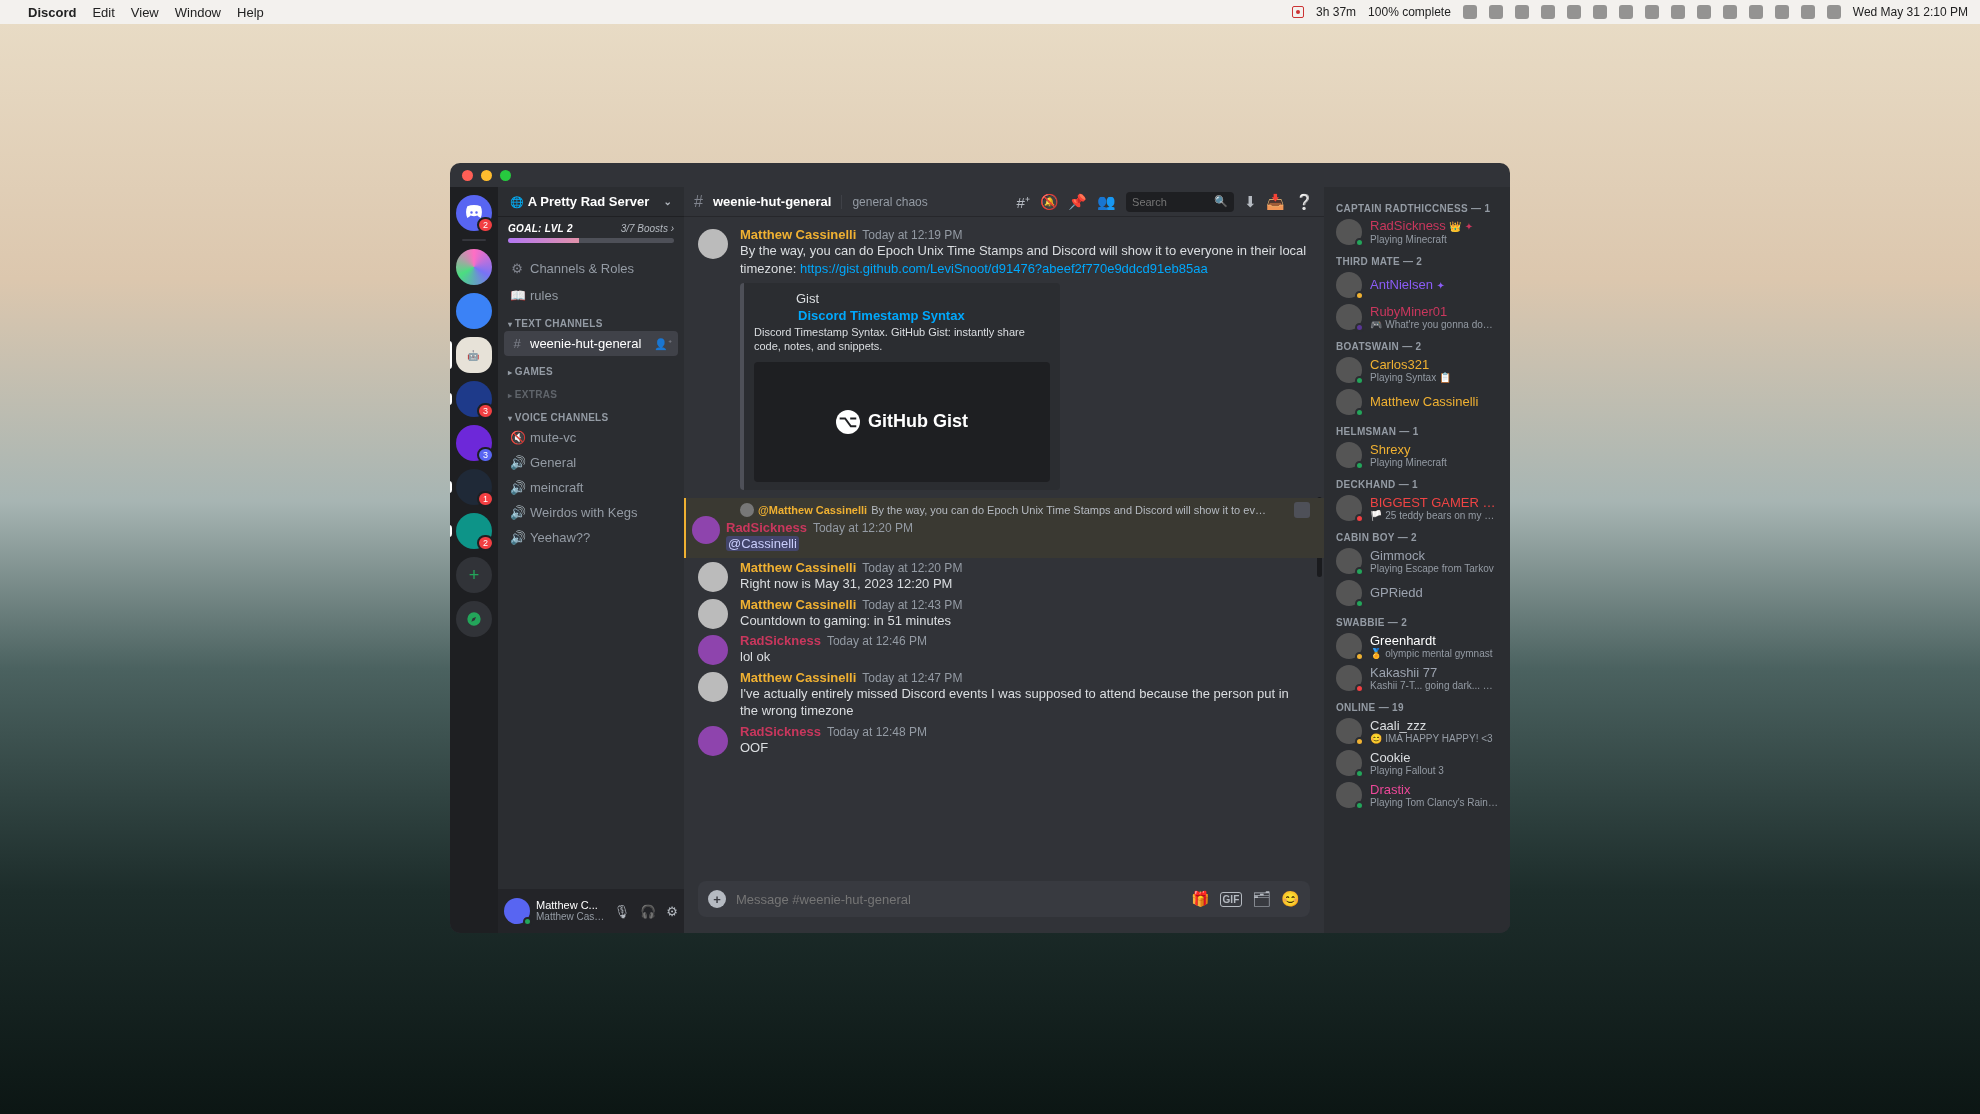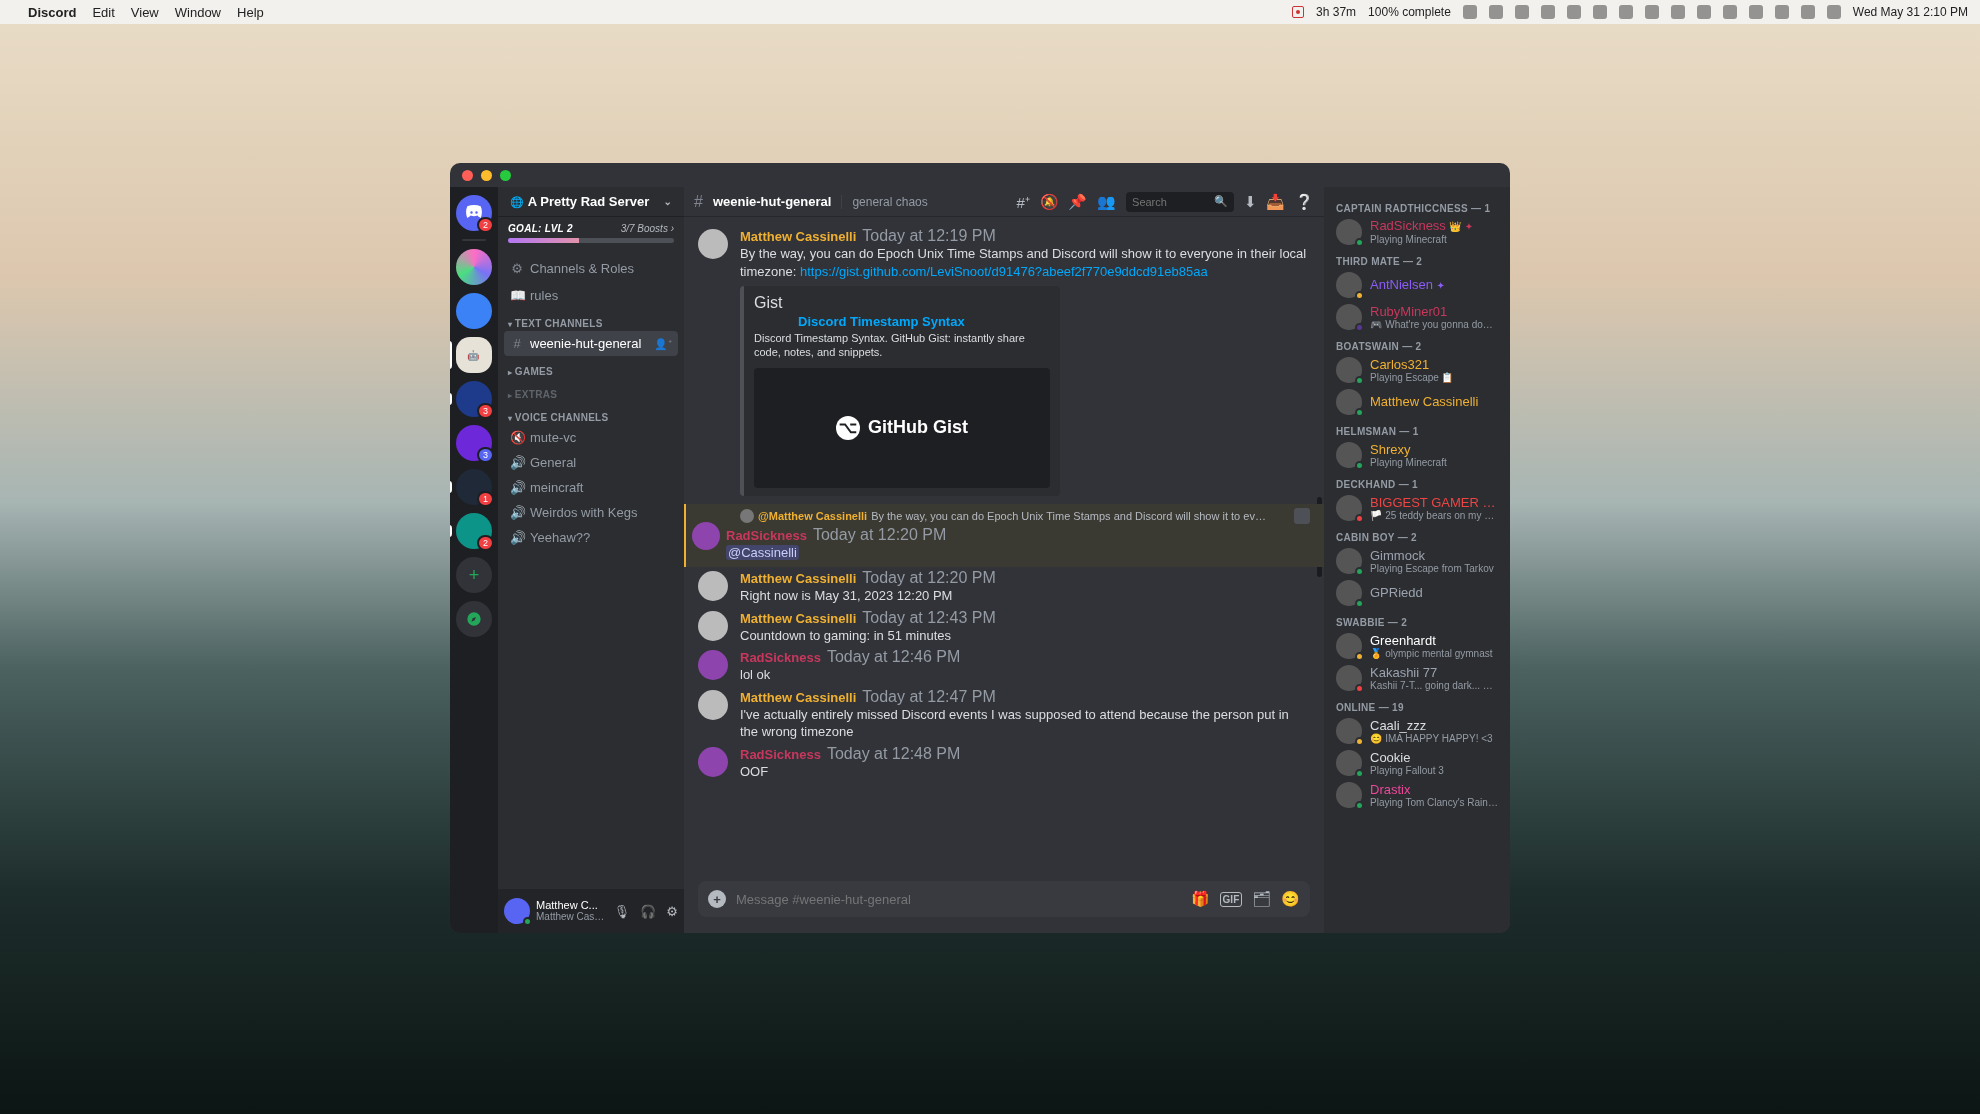--- a/index.html
+++ b/index.html
@@ -87,27 +87,27 @@
 .search .mg { color:#80848e; font-size:11px; }
 
 .messages { flex:1; overflow:hidden; padding:8px 0 8px 0; position:relative; }
 .msg { display:flex; padding:2px 14px; gap:12px; }
 .msg .mav { width:30px; height:30px; border-radius:50%; background:#777; flex-shrink:0; margin-top:2px; }
 .msg .mbody { flex:1; min-width:0; }
 .mhead { display:flex; align-items:baseline; gap:6px; }
 .mname { font-weight:600; font-size:13px; }
 .mname.mc { color:#f0b132; }
 .mname.rs { color:#c9375d; }
-.mtime { font-size:16px; color:#949ba4; }
+.mtime { font-size:12px; color:#949ba4; }
 .mtext { font-size:13px; color:#dbdee1; line-height:1.35; }
 .mtext a { color:#00a8fc; text-decoration:none; }
 .mtext .mention { color:#c9cdfb; background:rgba(88,101,242,.3); border-radius:3px; padding:0 2px; }
 
 .embed { margin-top:6px; width:320px; background:#2b2d31; border-left:4px solid #4e5058; border-radius:4px; padding:8px 10px; }
-.embed .provider { font-size:16px; color:#dbdee1; }
+.embed .provider { font-size:13px; color:#dbdee1;margin-left:42px; }
 .embed .etitle { color:#00a8fc; font-size:13px; font-weight:600; margin-top:2px;padding-left:44px; }
 .embed .edesc { font-size:11px; color:#dbdee1; margin-top:2px; line-height:1.3; }
 .embed .eimg { margin-top:8px; height:120px; background:#1e1f22; border-radius:4px; display:flex; align-items:center; justify-content:center; gap:8px; color:#fff; font-weight:700; font-size:18px; }
 .ghlogo { width:24px; height:24px; border-radius:50%; background:#fff; display:flex; align-items:center; justify-content:center; color:#1e1f22; font-size:16px; }
 
 .reply-block { margin:6px 0 0 0; background:#3a3932; border-left:2px solid #f0b132; padding:4px 14px 6px 40px; position:relative; }
 .reply-ref { font-size:11px; color:#b5bac1; display:flex; align-items:center; gap:4px; padding-left:14px; }
 .reply-ref .rav { width:14px; height:14px; border-radius:50%; background:#777; }
 .reply-ref .rn { color:#f0b132; font-weight:600; }
 .reply-ref .rt { white-space:nowrap; overflow:hidden; text-overflow:ellipsis; max-width:400px; }
@@ -447,21 +447,21 @@
             <div class="ms">🎮 What're you gonna do? Ble...</div>
           </div>
         </div>
         <div class="mrole">BOATSWAIN — 2</div>
         <div class="member">
           <div class="mava">
             <span class="dot online"></span>
           </div>
           <div class="minfo">
             <div class="mn" style="color:#f0b132">Carlos321</div>
-            <div class="ms">Playing Escape 📋</div>
+            <div class="ms">Playing Syntax 📋</div>
           </div>
         </div>
         <div class="member">
           <div class="mava">
             <span class="dot online"></span>
           </div>
           <div class="minfo">
             <div class="mn" style="color:#f0b132">Matthew Cassinelli</div>
           </div>
         </div>

